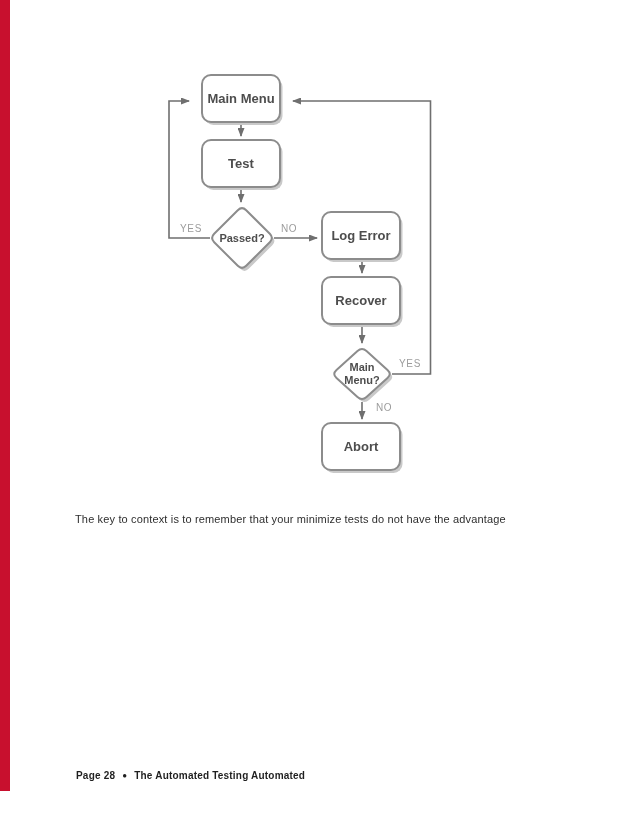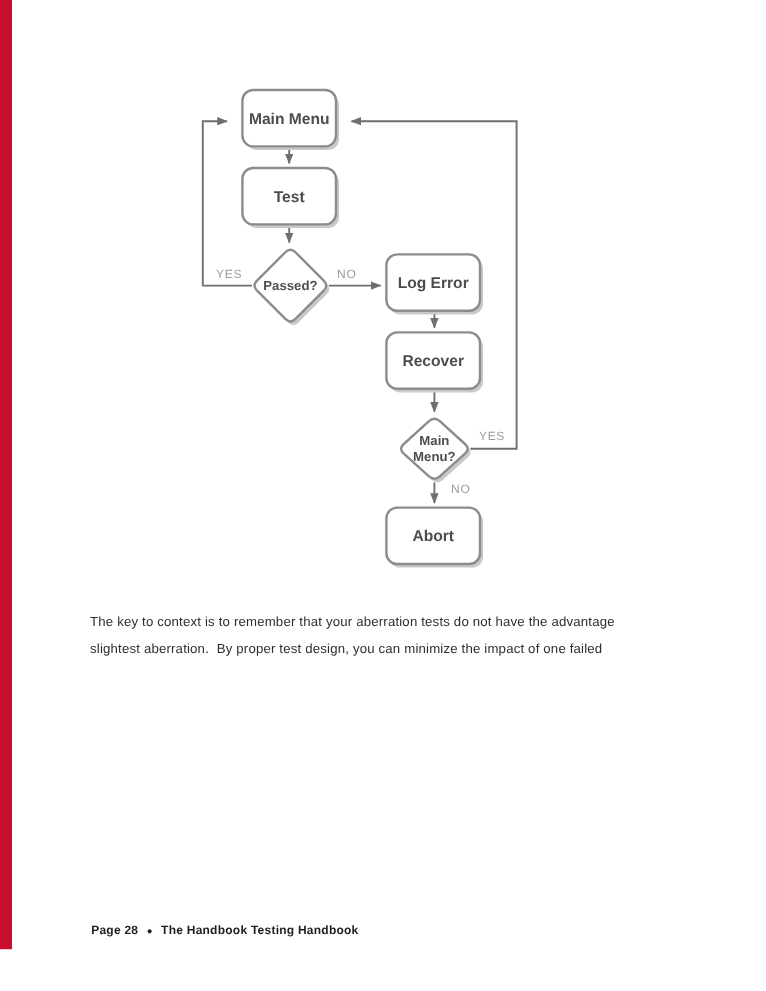--- a/index.html
+++ b/index.html
@@ -139,21 +139,20 @@
 
   <g>
     <text class="edge-label" x="191" y="232">YES</text>
     <text class="edge-label" x="289" y="232">NO</text>
     <text class="edge-label" x="410" y="367">YES</text>
     <text class="edge-label" x="384" y="411">NO</text>
   </g>
 </svg>
 
 <div class="paragraph">
-  <div class="line">The key to context is to remember that your aberration tests do not have the advantage</div>
-  <div class="line">slightest aberration.  By proper test design, you can minimize the impact of one failed</div>
+  <div class="line">The key to context is to remember that your minimize tests do not have the advantage</div>
 </div>
 
 <div class="footer">
   <span>Page 28</span>
   <span class="bullet">●</span>
-  <span>The Handbook Testing Handbook</span>
+  <span>The Automated Testing Automated</span>
 </div>
 
 </body></html>

